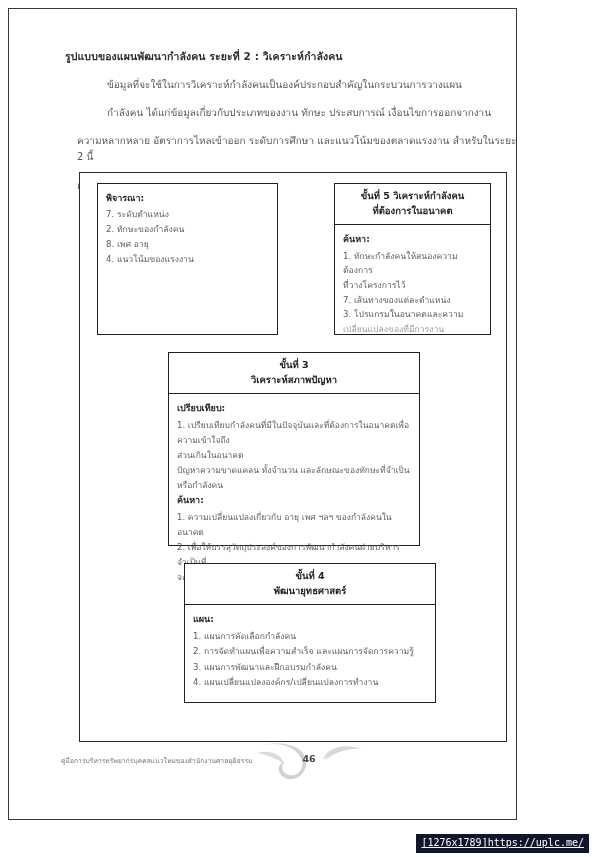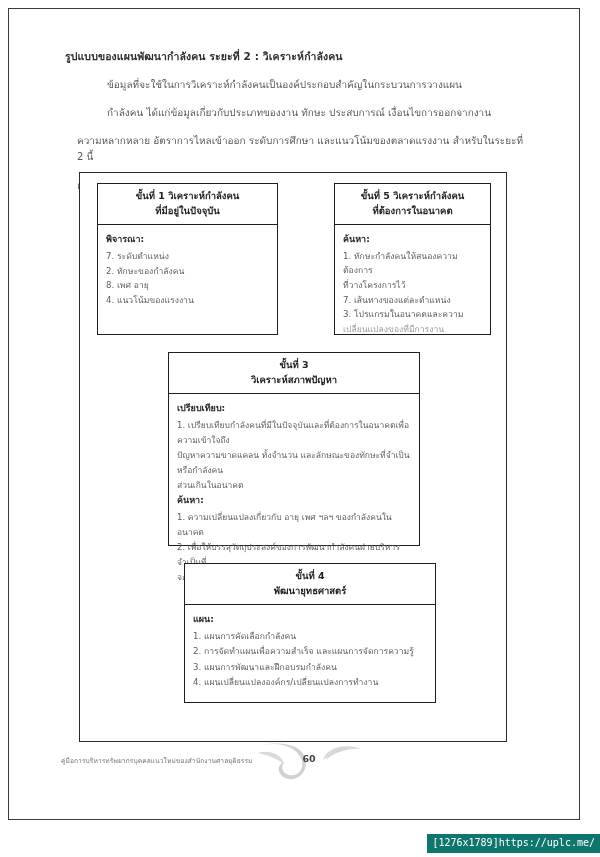--- a/index.html
+++ b/index.html
@@ -14,21 +14,21 @@
     overflow: hidden;
     font-family: "DejaVu Sans", "Liberation Sans", sans-serif;
     position: relative;
   }
 
   
   .page-sheet {
     position: absolute;
     left: 8px;
     top: 8px;
-    width: 572px;
+    width: 509px;
     height: 812px;
     background: #ffffff;
     border: 1px solid #3a3a3a;
     box-sizing: border-box;
     overflow: hidden;
   }
 
   .page-inner {
     position: absolute;
     left: 0; top: 0; right: 0; bottom: 0;
@@ -179,53 +179,50 @@
     width: 30px;
     text-align: center;
     font-size: 9.5px;
     font-weight: bold;
     color: #454545;
   }
 
   
   .watermark {
     position: absolute;
-    right: 0px;
+    right: 11px;
     bottom: 4px;
-    background: #0f766e;
+    background: #0f172a;
     color: #ffffff;
     font-family: "DejaVu Sans Mono", "Liberation Mono", monospace;
     font-size: 10px;
     line-height: 1;
     padding: 4px 5px 5px 5px;
     letter-spacing: 0px;
     white-space: nowrap;
+    text-decoration: underline;
   }
 </style>
 </head>
 <body>
 
 <div class="page-sheet">
   <div class="page-inner">
 
     <div class="prose">
       <div class="doc-heading">รูปแบบของแผนพัฒนากำลังคน ระยะที่ 2 : วิเคราะห์กำลังคน</div>
       <p class="para indent">ข้อมูลที่จะใช้ในการวิเคราะห์กำลังคนเป็นองค์ประกอบสำคัญในกระบวนการวางแผน</p>
       <p class="para indent">กำลังคน  ได้แก่ข้อมูลเกี่ยวกับประเภทของงาน  ทักษะ  ประสบการณ์  เงื่อนไขการออกจากงาน</p>
       <p class="para">ความหลากหลาย อัตราการไหลเข้าออก ระดับการศึกษา และแนวโน้มของตลาดแรงงาน สำหรับในระยะที่ 2 นี้</p>
       <p class="para">แบ่งการวางแผนออกเป็น 2 ขั้น ดังต่อไปนี้</p>
     </div>
 
     <div class="diagram-frame">
 
       <div class="box" id="box-stage-1">
-        <div class="box-head">
-          <div class="hline">ขั้นที่ 1 วิเคราะห์กำลังคน</div>
-          <div class="hline">ที่มีอยู่ในปัจจุบัน</div>
-        </div>
         <div class="box-body">
           <div class="body-label">พิจารณา:</div>
           <p class="body-item">7. ระดับตำแหน่ง</p>
           <p class="body-item">2. ทักษะของกำลังคน</p>
           <p class="body-item">8. เพศ อายุ</p>
           <p class="body-item">4. แนวโน้มของแรงงาน</p>
         </div>
       </div>
 
       <div class="box" id="box-stage-2">
@@ -244,22 +241,22 @@
       </div>
 
       <div class="box" id="box-stage-3">
         <div class="box-head">
           <div class="hline">ขั้นที่ 3</div>
           <div class="hline">วิเคราะห์สภาพปัญหา</div>
         </div>
         <div class="box-body">
           <div class="body-label">เปรียบเทียบ:</div>
           <p class="body-item">1. เปรียบเทียบกำลังคนที่มีในปัจจุบันและที่ต้องการในอนาคตเพื่อความเข้าใจถึง</p>
+          <p class="body-item cont">ส่วนเกินในอนาคต</p>
           <p class="body-item cont">ปัญหาความขาดแคลน ทั้งจำนวน และลักษณะของทักษะที่จำเป็น หรือกำลังคน</p>
-          <p class="body-item cont">ส่วนเกินในอนาคต</p>
           <div class="body-label">ค้นหา:</div>
           <p class="body-item">1. ความเปลี่ยนแปลงเกี่ยวกับ อายุ เพศ ฯลฯ ของกำลังคนในอนาคต</p>
           <p class="body-item">2. เพื่อให้บรรลุวัตถุประสงค์ของการพัฒนากำลังคนฝ่ายบริหารจำเป็นที่</p>
           <p class="body-item cont">จะต้องจัดการในเรื่องใดบ้าง</p>
         </div>
       </div>
 
       <div class="box" id="box-stage-4">
         <div class="box-head">
           <div class="hline">ขั้นที่ 4</div>
@@ -277,19 +274,19 @@
     </div>
 
     <div class="footer">
       <div class="footer-text">คู่มือการบริหารทรัพยากรบุคคลแนวใหม่ของสำนักงานศาลยุติธรรม</div>
       <svg class="footer-ornament" viewBox="0 0 120 42">
         <path d="M14 6 C 34 2, 50 10, 53 22 C 55 31, 48 38, 40 36 C 33 34, 31 27, 36 23 C 30 24, 27 31, 33 37 C 41 44, 56 39, 57 25 C 58 10, 40 1, 14 6 Z" fill="#9a9a9a"></path>
         <path d="M8 14 C 22 10, 33 16, 35 25 C 27 19, 18 16, 8 14 Z" fill="#b0b0b0"></path>
         <path d="M106 8 C 88 5, 76 12, 74 21 C 82 15, 93 10, 106 8 Z" fill="#b0b0b0"></path>
         <path d="M113 10 C 96 4, 80 11, 77 21 C 86 13, 99 9, 113 10 Z" fill="#a8a8a8"></path>
       </svg>
-      <div class="page-number">60</div>
+      <div class="page-number">46</div>
     </div>
 
   </div>
 </div>
 
 <div class="watermark">[1276x1789]https://uplc.me/</div>
 
 </body></html>

